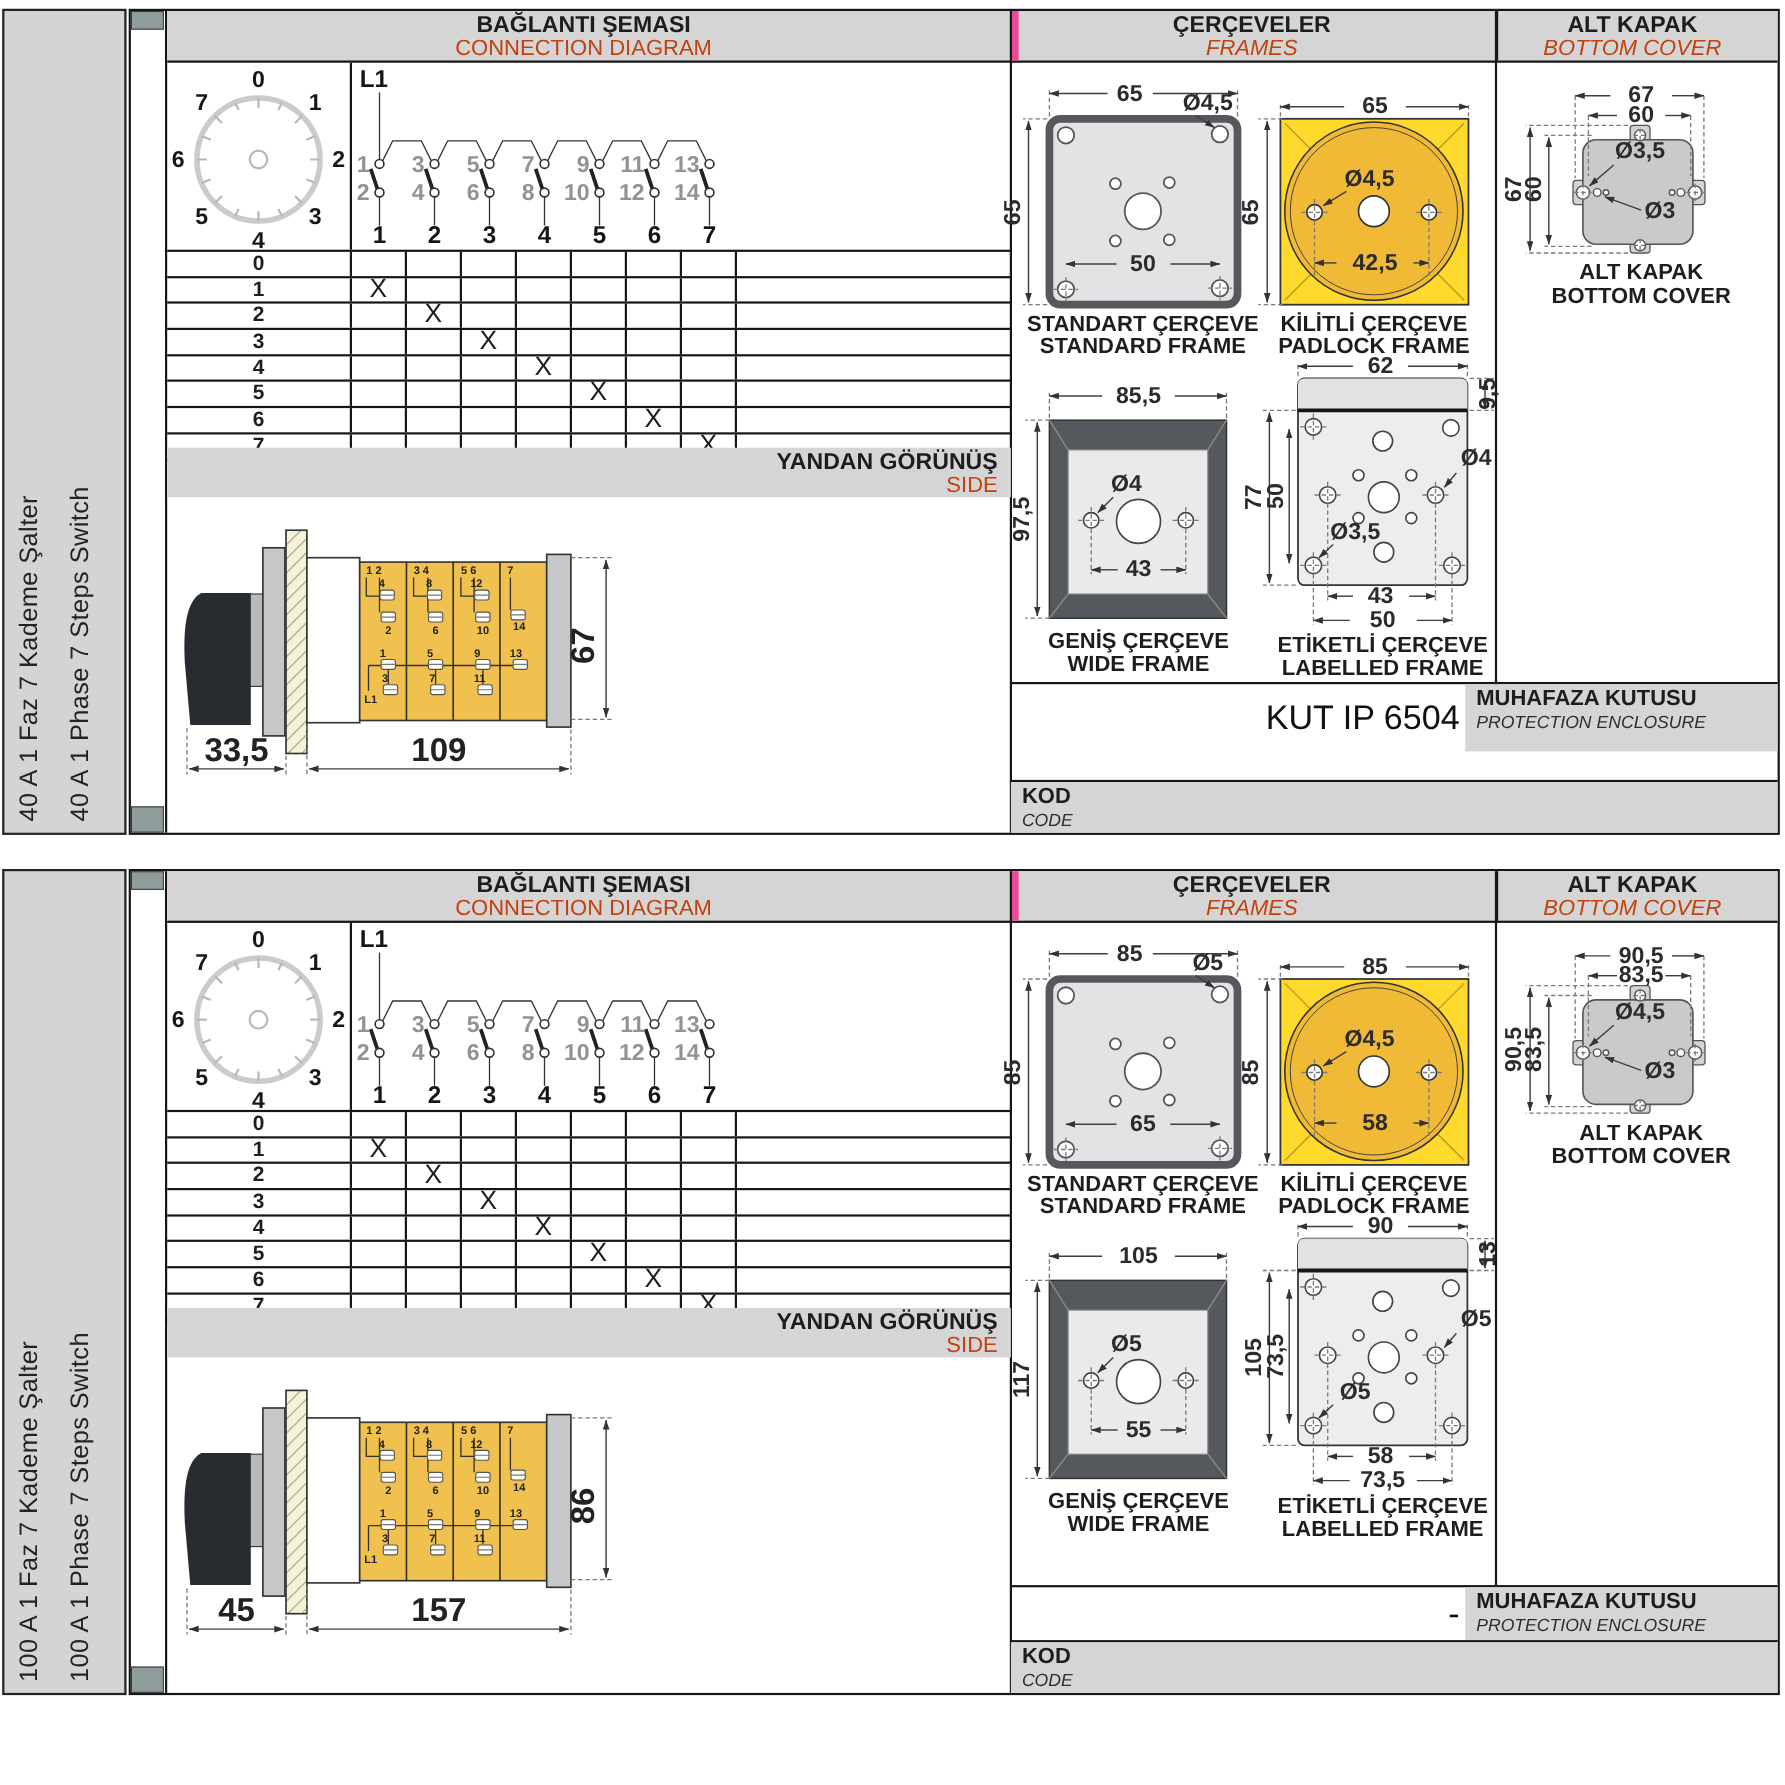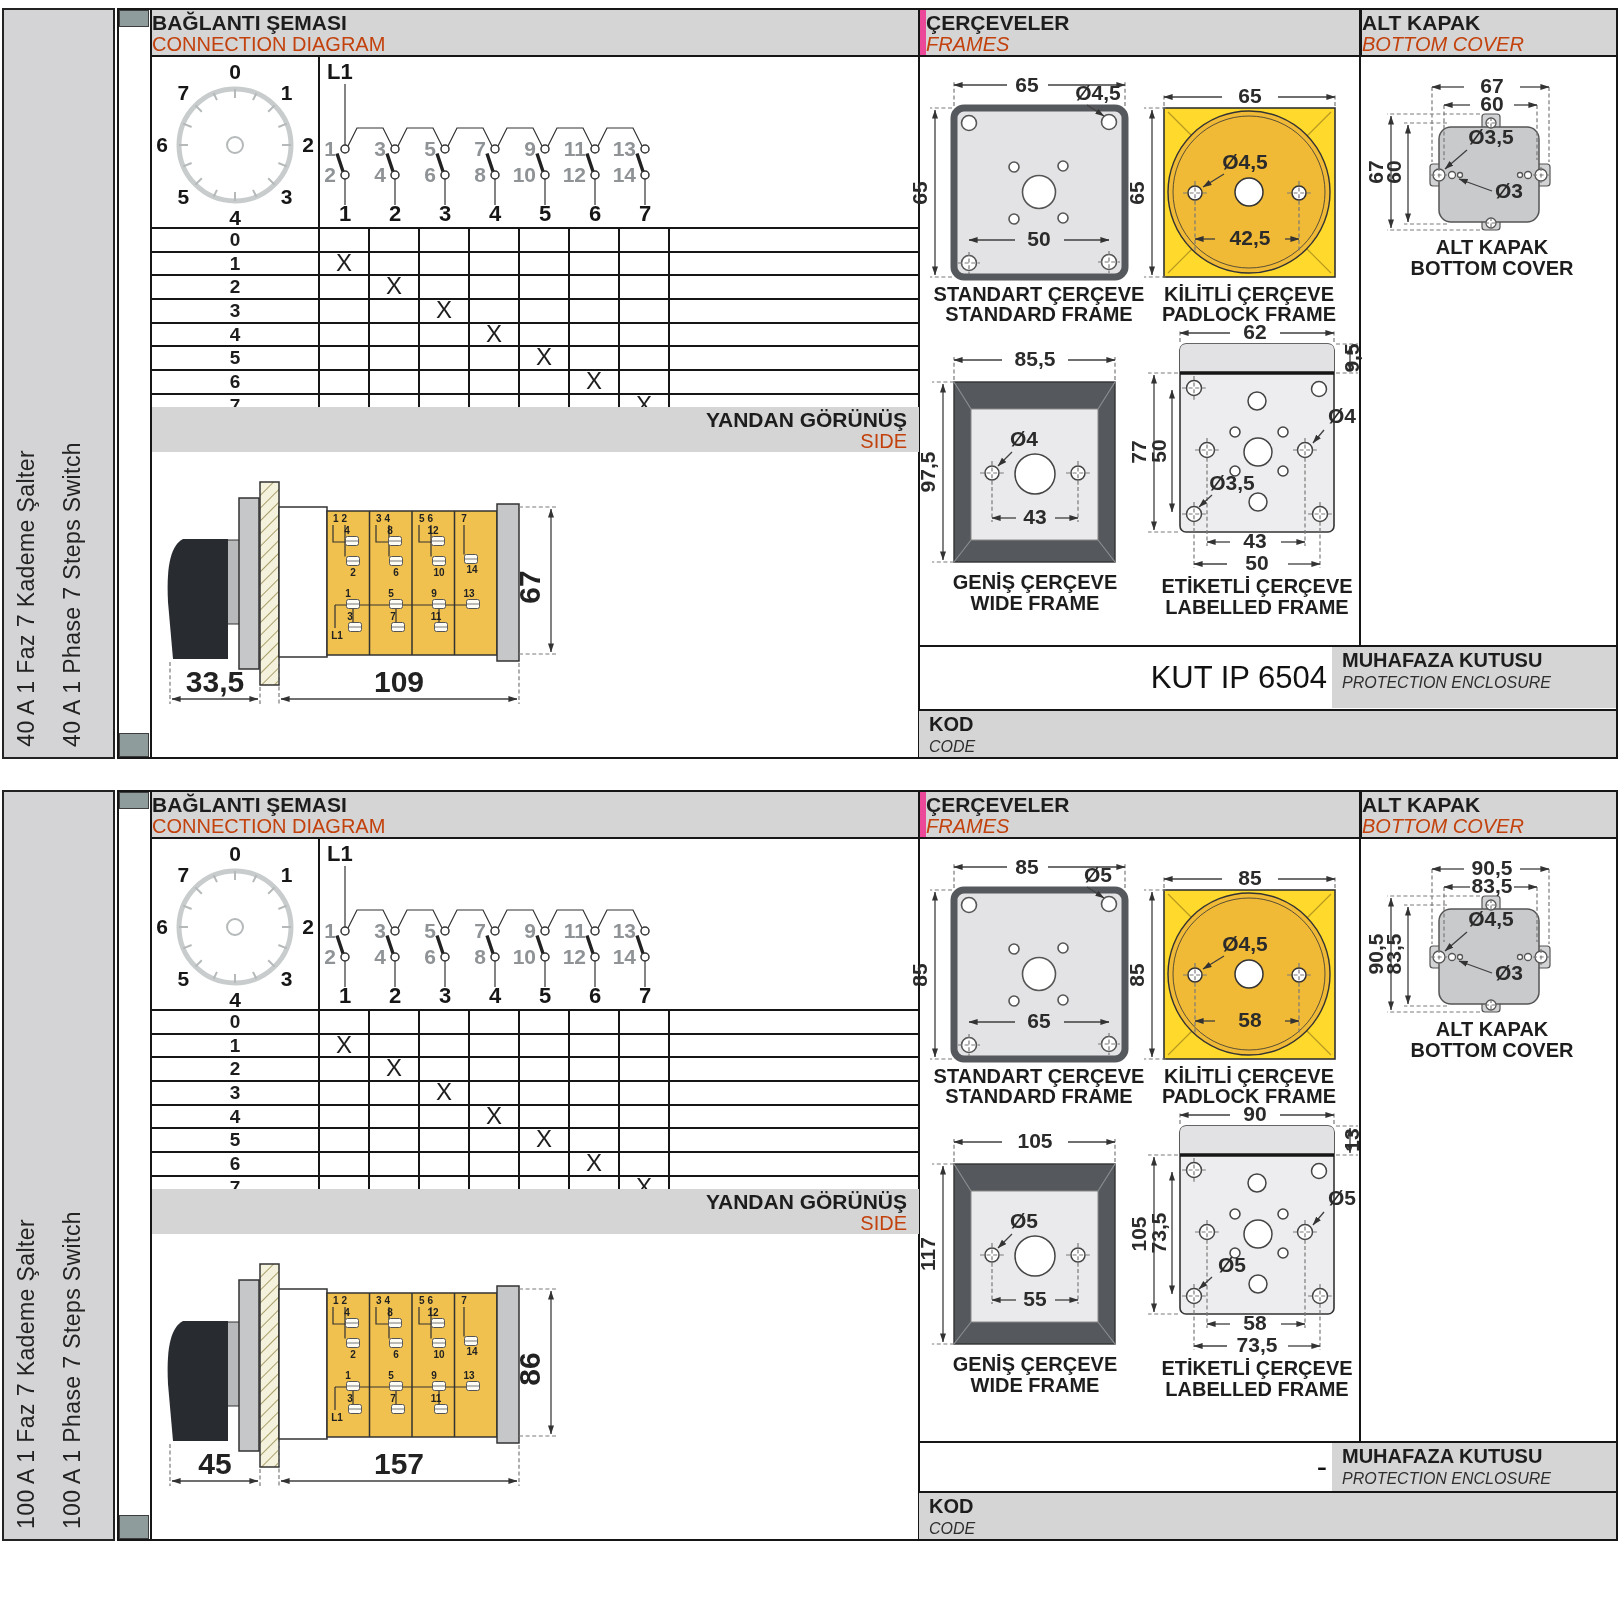--- a/index.html
+++ b/index.html
@@ -10,21 +10,21 @@
   .vtxt{position:absolute;bottom:10px;writing-mode:vertical-rl;transform:rotate(180deg);
        font-size:23px;letter-spacing:.4px;color:#232323;white-space:nowrap}
   .vtxt.tr{left:9px}.vtxt.en{left:55px}
   .panel-box{position:absolute;left:117px;width:1501px;height:751px;border:2px solid #161616;
        box-sizing:border-box;background:#fff}
   .strip{position:absolute;left:0;top:0;width:33px;height:100%;border-right:2px solid #161616;box-sizing:border-box}
   .sq{position:absolute;left:0;width:30px;height:17px;background:#8e9d9b;border:1px solid #3d3d3d;box-sizing:border-box}
   .sq.b{bottom:0;height:24px}
   .hdr{position:absolute;left:33px;right:0;top:0;height:47px;background:#d5d5d6;
        border-bottom:2px solid #161616;box-sizing:border-box;display:flex}
-  .hsec{display:flex;flex-direction:column;justify-content:center;align-items:flex-start;
+  .hsec{display:flex;flex-direction:column;justify-content:center;align-items:center;
        padding-right:10px;box-sizing:border-box}
   .hsec.s1{width:767px}.hsec.s2{width:441px;border-left:7px solid #ec4899}.hsec.s3{flex:1;border-left:2px solid #161616}
   .htr{font-weight:bold;font-size:21px;line-height:23px}
   .hen{font-size:20px;line-height:21px;color:#c2410c}
   .it{font-style:italic}
   .vline{position:absolute;width:2px;background:#161616}
   .dialbox{position:absolute;left:33px;top:47px;width:168px;height:170px;
        border-right:2px solid #161616;box-sizing:border-box}
   .contacts{position:absolute;left:201px;top:47px;width:599px;height:170px}
   .step-table{position:absolute;left:33px;top:217px;width:767px;border-top:2px solid #161616;box-sizing:border-box}
@@ -494,21 +494,21 @@
       <text class="dimt" x="1490" y="109">60</text>
       <text class="dimt" transform="rotate(-90 1381 170)" x="1381" y="170">67</text>
       <text class="dimt" transform="rotate(-90 1399 170)" x="1399" y="170">60</text>
       <text class="dimt" x="1489" y="142">Ø3,5</text>
       <text class="dimt" x="1507" y="196">Ø3</text>
     </g>
     <text class="cap" x="1490" y="252">ALT KAPAK</text>
     <text class="cap" x="1490" y="273">BOTTOM COVER</text>
   </svg>
 
-  <div class="coderow" style="top:635px;height:63px">
+  <div class="coderow" style="top:610px;height:63px">
     <div class="codeval">KUT IP 6504</div>
     <div class="codelab">
       <div class="clt">MUHAFAZA KUTUSU</div>
       <div class="cle">PROTECTION ENCLOSURE</div>
     </div>
   </div>
   <div class="coderow" style="top:699px;height:48px">
     <div class="codelab">
       <div class="clt">KOD</div>
       <div class="cle">CODE</div>

